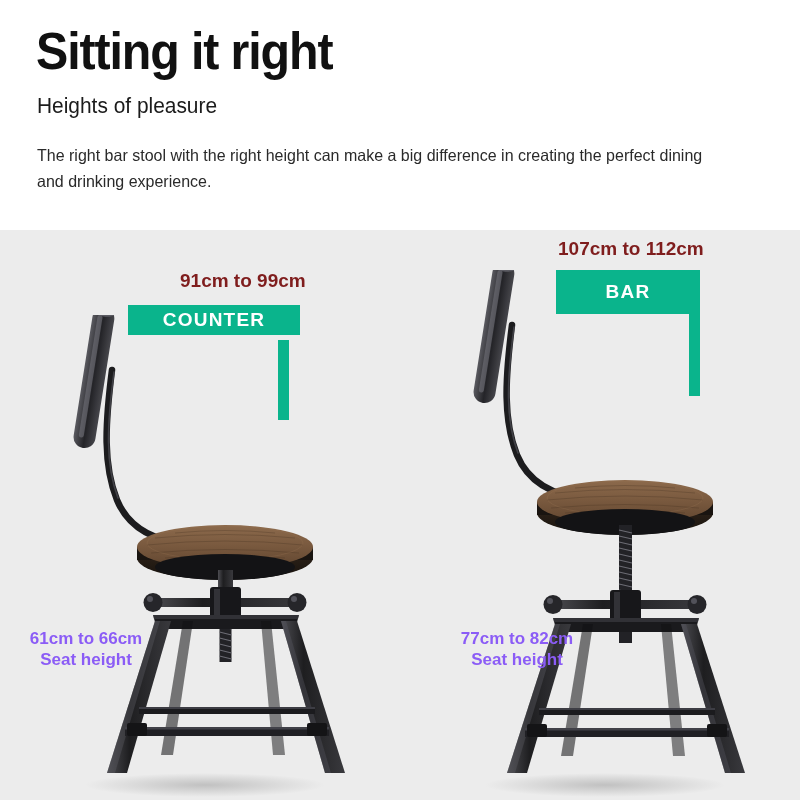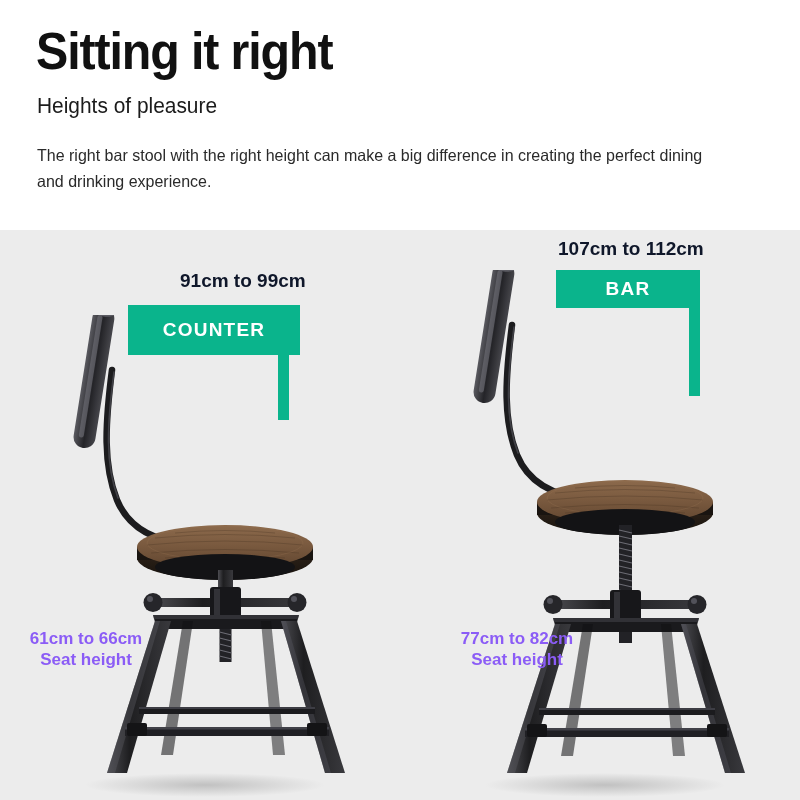--- a/index.html
+++ b/index.html
@@ -33,21 +33,21 @@
     position:absolute;left:37px;top:142px;width:716px;
     font-size:16.5px;line-height:26px;font-weight:400;color:#2a2a2a;
     transform:scaleX(0.97);transform-origin:left top;
   }
 
   
   .stage{position:absolute;left:0;top:230px;width:800px;height:570px;background:#ececec;}
 
   
   .cal-range{
-    position:absolute;color:#0f172a;font-weight:700;white-space:nowrap;
+    position:absolute;color:#7f1d1d;font-weight:700;white-space:nowrap;
     font-size:19px;letter-spacing:0px;
   }
   .cal-bar{
     position:absolute;background:#0ab48c;
     display:flex;align-items:center;justify-content:center;
   }
   .cal-bar span{
     color:#ffffff;font-weight:700;font-size:19px;letter-spacing:1.2px;
   }
   .cal-stem{position:absolute;background:#0ab48c;width:11px;}
@@ -281,27 +281,27 @@
           <rect x="84" y="438" width="176" height="2" fill="#55555d" opacity="0.6"></rect>
           <rect x="70" y="458" width="204" height="9" fill="#202024"></rect>
           <rect x="70" y="458" width="204" height="2.5" fill="#5d5d66" opacity="0.55"></rect>
           <rect x="72" y="454" width="20" height="13" rx="2" fill="#141416"></rect>
           <rect x="252" y="454" width="20" height="13" rx="2" fill="#141416"></rect>
         </g>
       </svg>
     </div>
 
     <div class="cal-range" style="left:180px; top:40px;">91cm to 99cm</div>
-    <div class="cal-bar" style="left:128px; top:75px; width:172px; height:50px;">
+    <div class="cal-bar" style="left:128px; top:75px; width:172px; height:30px;">
       <span>COUNTER</span>
     </div>
     <div class="cal-stem" style="left:278px; top:110px; height:80px;"></div>
 
     <div class="cal-range" style="left:558px; top:8px;">107cm to 112cm</div>
-    <div class="cal-bar" style="left:556px; top:40px; width:144px; height:38px;align-items:center;">
+    <div class="cal-bar" style="left:556px; top:40px; width:144px; height:44px;align-items:center;">
       <span>BAR</span>
     </div>
     <div class="cal-stem" style="left:689px; top:78px; height:88px;"></div>
 
     <div class="seat-cap" style="left:6px; top:398px; width:160px;">
       <span class="l1">61cm to 66cm</span>
       <span class="l2">Seat height</span>
     </div>
 
     <div class="seat-cap" style="left:437px; top:398px; width:160px;">

